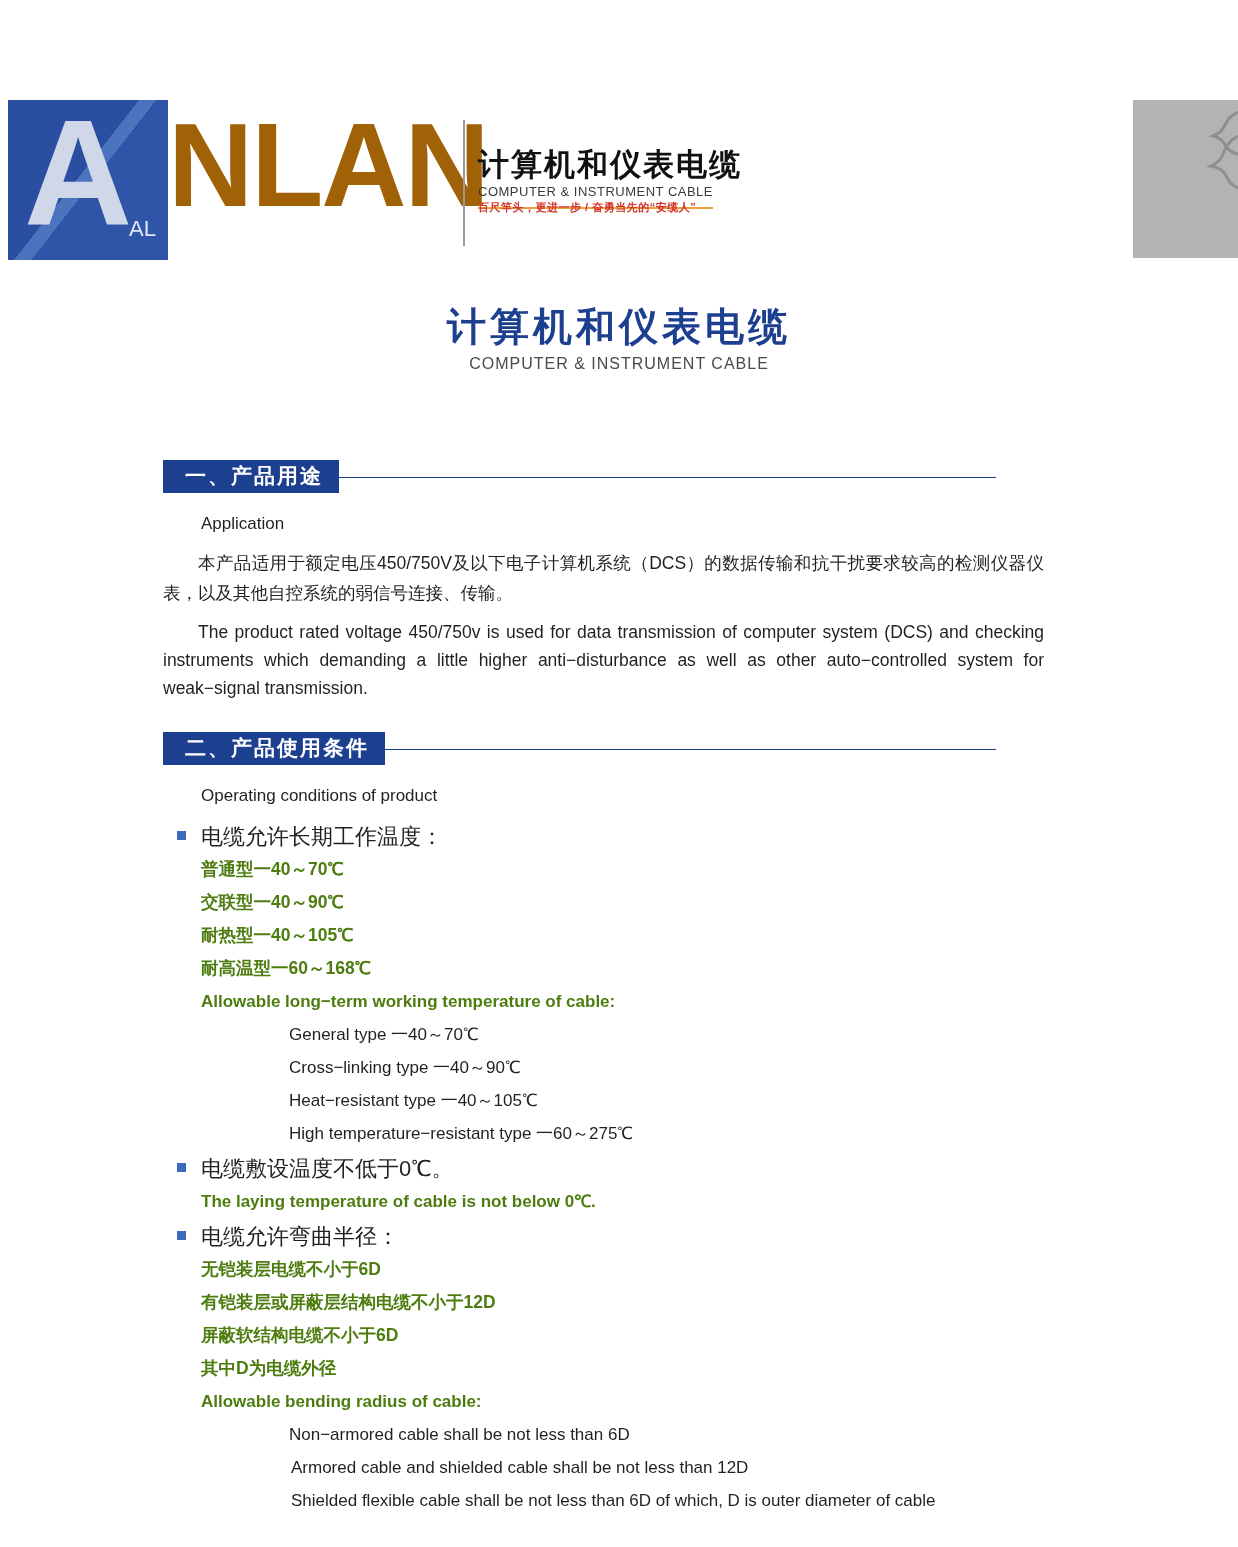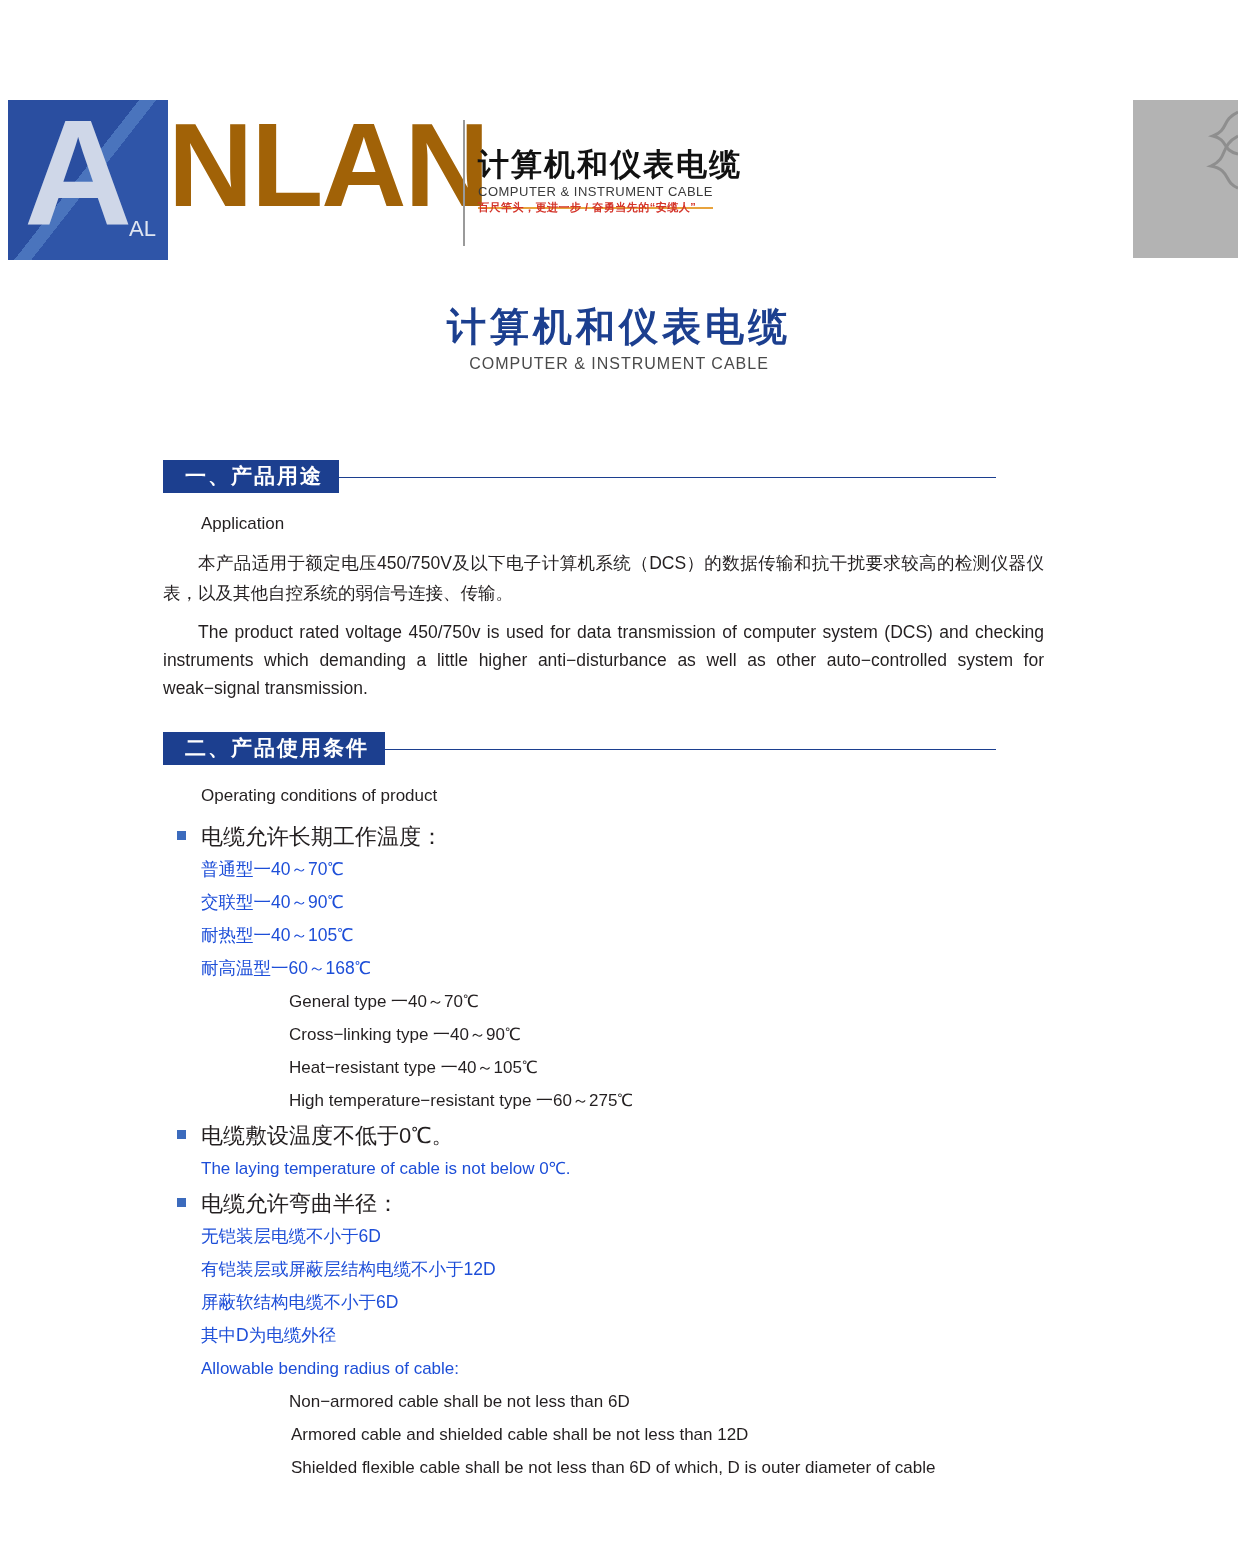--- a/index.html
+++ b/index.html
@@ -238,21 +238,22 @@
     color: #231f20;
   }
   .li-lines {
     margin: 0;
     padding: 0;
     list-style: none;
   }
   .li-lines li {
     font-size: 17.5px;
     line-height: 33px;
-    color: #1d4ed8;
+    color: #4d7c0f;
+    font-weight: bold;
   }
   .li-lines li.en {
     font-size: 17px;
   }
   .indent-lines {
     margin: 0;
     padding: 0 0 0 88px;
     list-style: none;
   }
   .indent-lines li {
@@ -313,20 +314,21 @@
 
       <ul class="bullets">
 
         <li>
           <div class="li-title">电缆允许长期工作温度：</div>
           <ul class="li-lines">
             <li>普通型一40～70℃</li>
             <li>交联型一40～90℃</li>
             <li>耐热型一40～105℃</li>
             <li>耐高温型一60～168℃</li>
+            <li class="en">Allowable long−term working temperature of cable:</li>
           </ul>
           <ul class="indent-lines">
             <li>General type 一40～70℃</li>
             <li>Cross−linking type 一40～90℃</li>
             <li>Heat−resistant type 一40～105℃</li>
             <li>High temperature−resistant type 一60～275℃</li>
           </ul>
         </li>
 
         <li>

